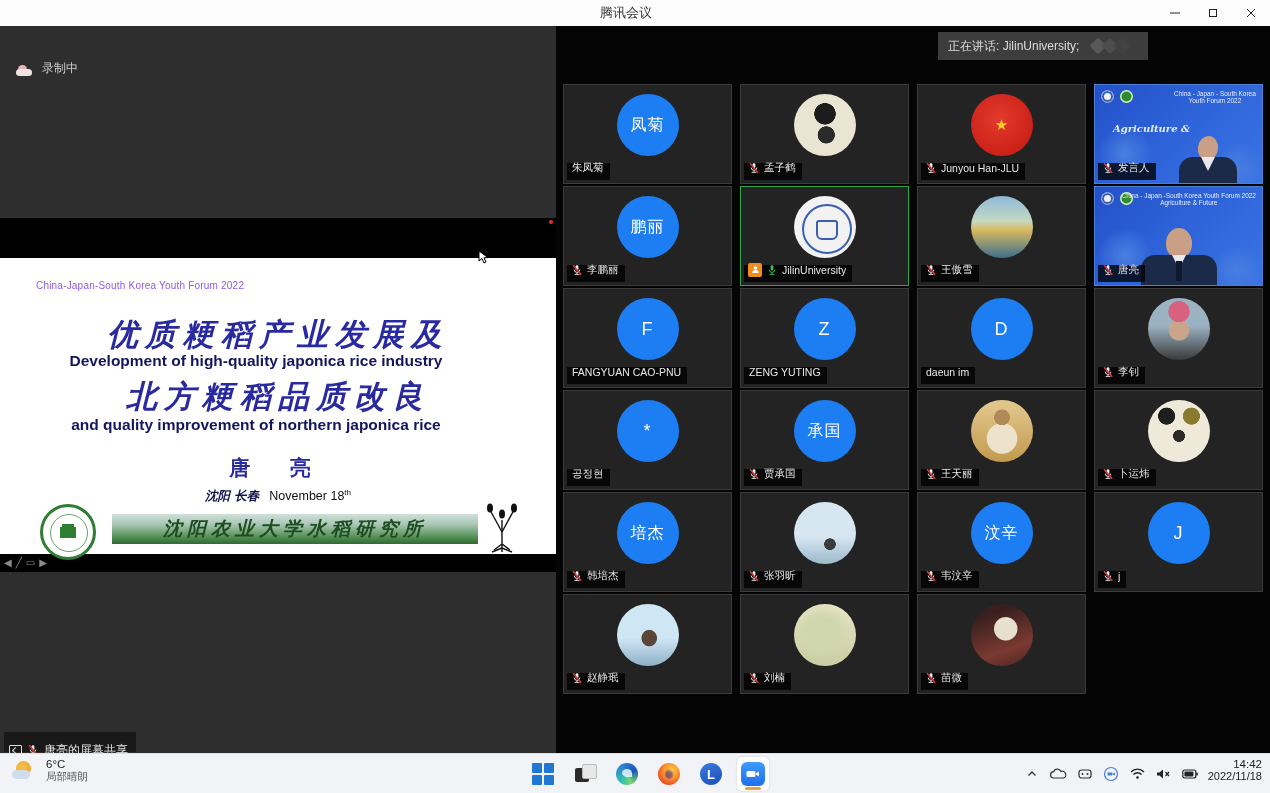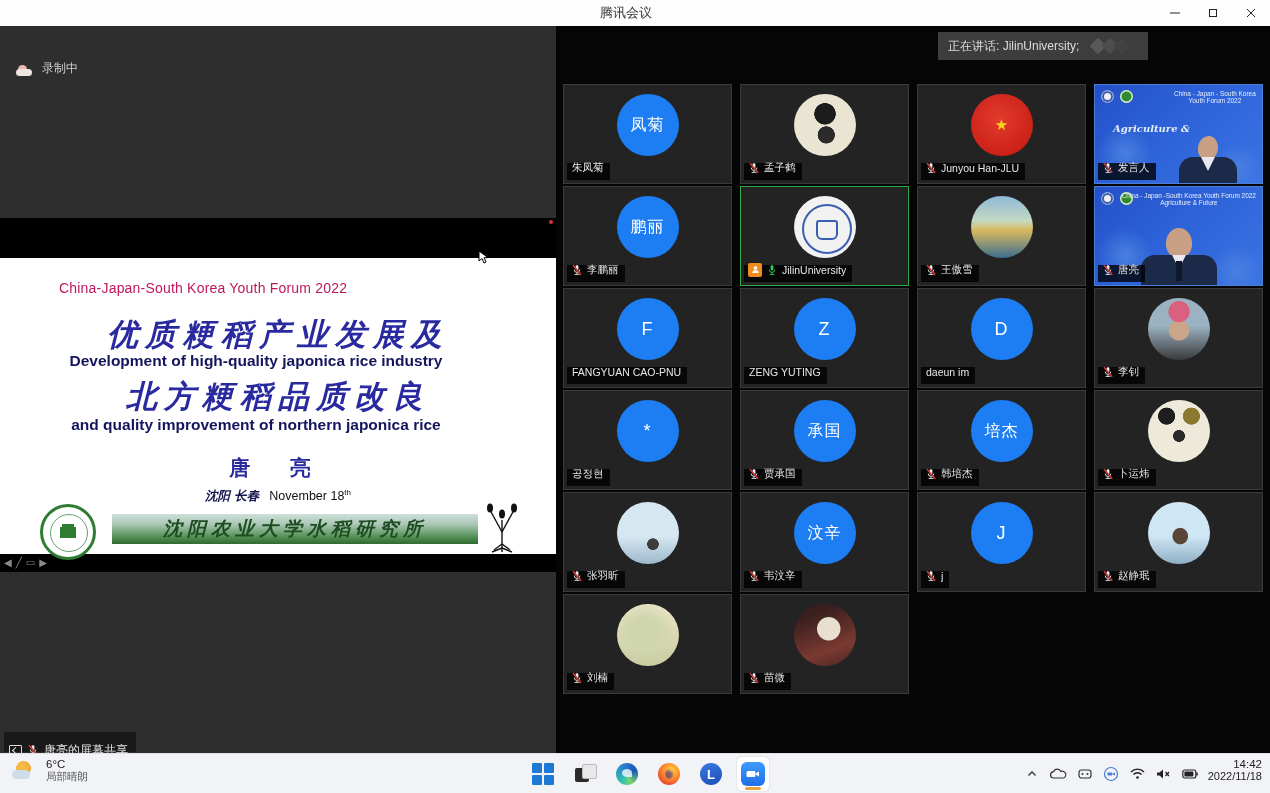--- a/index.html
+++ b/index.html
@@ -21,21 +21,21 @@
   #recording-chip { position:absolute; left:16px; top:34px; display:flex; align-items:center; gap:8px; }
   #recording-chip .txt { font-size:12px; color:#cfcfcf; }
   .cloud-icon { width:18px; height:12px; position:relative; }
   .cloud-icon::before { content:""; position:absolute; left:2px; top:2px; width:9px; height:9px;
     border-radius:50%; background:#e9b8b4; }
   .cloud-icon::after { content:""; position:absolute; left:0; top:6px; width:16px; height:7px;
     border-radius:5px; background:#f0e4e2; }
 
   #slide-band { position:absolute; left:0; top:192px; width:556px; height:354px; background:#000; }
   #slide { position:absolute; left:0; top:40px; width:556px; height:296px; background:#fff; }
-  .slide-forum { position:absolute; left:59px; top:22px; font-size:14px; color:#be185d; letter-spacing:.2px; }
+  .slide-forum { position:absolute; left:36px; top:22px; font-size:10px; color:#8b5cf6; letter-spacing:.2px; }
   .slide-cn { position:absolute; left:0; width:556px; text-align:center;
     font-family:"DejaVu Serif","Liberation Serif",serif; font-weight:bold; font-style:italic;
     color:#2a2aa0; font-size:31px; letter-spacing:7px; }
   .slide-en { position:absolute; left:0; width:512px; text-align:center; color:#15155e;
     font-size:15.5px; font-weight:bold; }
   #cn1 { top:56px; } #en1 { top:94px; } #cn2 { top:118px; } #en2 { top:158px; }
   .slide-author { position:absolute; left:0; top:196px; width:556px; text-align:center;
     font-family:"DejaVu Serif",serif; font-weight:bold; color:#2a2aa0; font-size:21px; letter-spacing:16px; }
   .slide-venue { position:absolute; left:0; top:230px; width:556px; text-align:center; font-size:12.5px; color:#111; }
   .slide-venue .cn { font-family:"DejaVu Serif",serif; font-weight:bold; font-style:italic; color:#15154e; margin-right:10px; }
@@ -483,47 +483,62 @@
      <path d="M3.2 5.6a2.8 2.8 0 0 0 5.6 0" fill="none" stroke="#f0f0f0" stroke-width="0.9"></path>
      <line x1="6" y1="8.6" x2="6" y2="10.1" stroke="#f0f0f0" stroke-width="0.9"></line>
      <line x1="3.6" y1="10.4" x2="8.4" y2="10.4" stroke="#f0f0f0" stroke-width="0.9"></line>
      <line x1="2" y1="1.2" x2="10.2" y2="10.8" stroke="#d83a3a" stroke-width="1.5"></line>
    </svg>
             </span>
             <span class="nm">贾承国</span>
           </div>
         </div>
         <div class="tile">
+          <div class="av-circle av-wheat"></div>
+          <div class="name-bar">
+            <span class="mic">
+              <svg width="12" height="12" viewBox="0 0 12 12">
+     <rect x="4.6" y="1.2" width="2.8" height="5.2" rx="1.4" fill="#f0f0f0"></rect>
+     <path d="M3.2 5.6a2.8 2.8 0 0 0 5.6 0" fill="none" stroke="#f0f0f0" stroke-width="0.9"></path>
+     <line x1="6" y1="8.6" x2="6" y2="10.1" stroke="#f0f0f0" stroke-width="0.9"></line>
+     <line x1="3.6" y1="10.4" x2="8.4" y2="10.4" stroke="#f0f0f0" stroke-width="0.9"></line>
+     <line x1="2" y1="1.2" x2="10.2" y2="10.8" stroke="#d83a3a" stroke-width="1.5"></line>
+   </svg>
+            </span>
+            <span class="nm">王天丽</span>
+          </div>
+        </div>
+        <div class="tile">
+          <div class="av-circle av-panda"></div>
+          <div class="name-bar">
+            <span class="mic">
+              <svg width="12" height="12" viewBox="0 0 12 12">
+     <rect x="4.6" y="1.2" width="2.8" height="5.2" rx="1.4" fill="#f0f0f0"></rect>
+     <path d="M3.2 5.6a2.8 2.8 0 0 0 5.6 0" fill="none" stroke="#f0f0f0" stroke-width="0.9"></path>
+     <line x1="6" y1="8.6" x2="6" y2="10.1" stroke="#f0f0f0" stroke-width="0.9"></line>
+     <line x1="3.6" y1="10.4" x2="8.4" y2="10.4" stroke="#f0f0f0" stroke-width="0.9"></line>
+     <line x1="2" y1="1.2" x2="10.2" y2="10.8" stroke="#d83a3a" stroke-width="1.5"></line>
+   </svg>
+            </span>
+            <span class="nm">卜运炜</span>
+          </div>
+        </div>
+        <div class="tile">
           <div class="av-circle av-blue">培杰</div>
           <div class="name-bar">
             <span class="mic">
               <svg width="12" height="12" viewBox="0 0 12 12">
      <rect x="4.6" y="1.2" width="2.8" height="5.2" rx="1.4" fill="#f0f0f0"></rect>
      <path d="M3.2 5.6a2.8 2.8 0 0 0 5.6 0" fill="none" stroke="#f0f0f0" stroke-width="0.9"></path>
      <line x1="6" y1="8.6" x2="6" y2="10.1" stroke="#f0f0f0" stroke-width="0.9"></line>
      <line x1="3.6" y1="10.4" x2="8.4" y2="10.4" stroke="#f0f0f0" stroke-width="0.9"></line>
      <line x1="2" y1="1.2" x2="10.2" y2="10.8" stroke="#d83a3a" stroke-width="1.5"></line>
    </svg>
             </span>
             <span class="nm">韩培杰</span>
-          </div>
-        </div>
-        <div class="tile">
-          <div class="av-circle av-panda"></div>
-          <div class="name-bar">
-            <span class="mic">
-              <svg width="12" height="12" viewBox="0 0 12 12">
-     <rect x="4.6" y="1.2" width="2.8" height="5.2" rx="1.4" fill="#f0f0f0"></rect>
-     <path d="M3.2 5.6a2.8 2.8 0 0 0 5.6 0" fill="none" stroke="#f0f0f0" stroke-width="0.9"></path>
-     <line x1="6" y1="8.6" x2="6" y2="10.1" stroke="#f0f0f0" stroke-width="0.9"></line>
-     <line x1="3.6" y1="10.4" x2="8.4" y2="10.4" stroke="#f0f0f0" stroke-width="0.9"></line>
-     <line x1="2" y1="1.2" x2="10.2" y2="10.8" stroke="#d83a3a" stroke-width="1.5"></line>
-   </svg>
-            </span>
-            <span class="nm">卜运炜</span>
           </div>
         </div>
         <div class="tile">
           <div class="av-circle av-sky"></div>
           <div class="name-bar">
             <span class="mic">
               <svg width="12" height="12" viewBox="0 0 12 12">
      <rect x="4.6" y="1.2" width="2.8" height="5.2" rx="1.4" fill="#f0f0f0"></rect>
      <path d="M3.2 5.6a2.8 2.8 0 0 0 5.6 0" fill="none" stroke="#f0f0f0" stroke-width="0.9"></path>
      <line x1="6" y1="8.6" x2="6" y2="10.1" stroke="#f0f0f0" stroke-width="0.9"></line>

